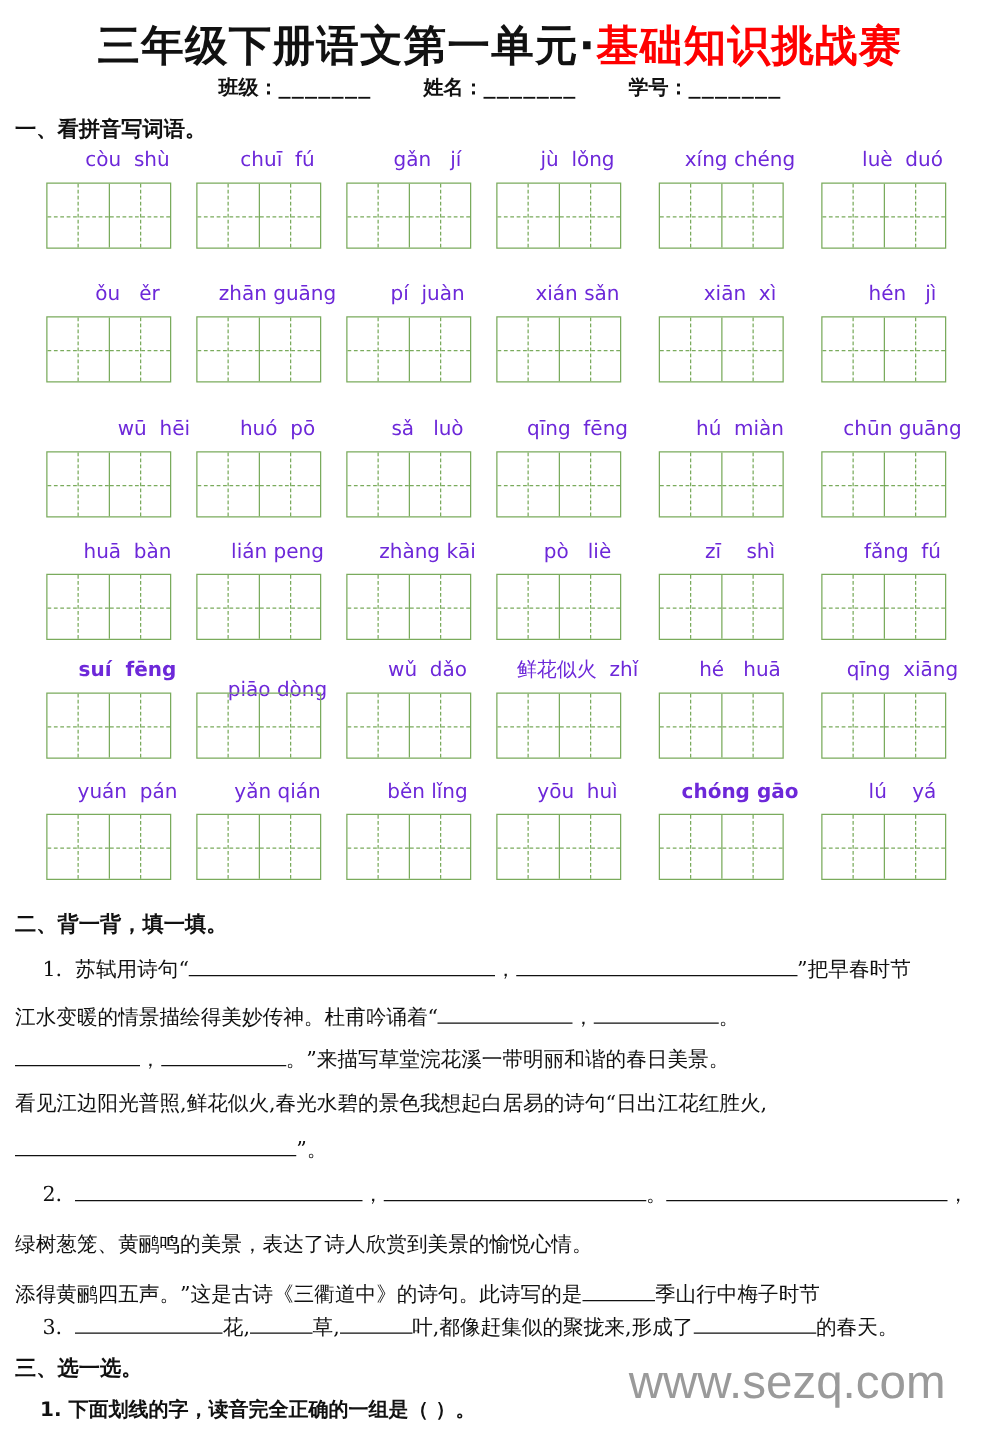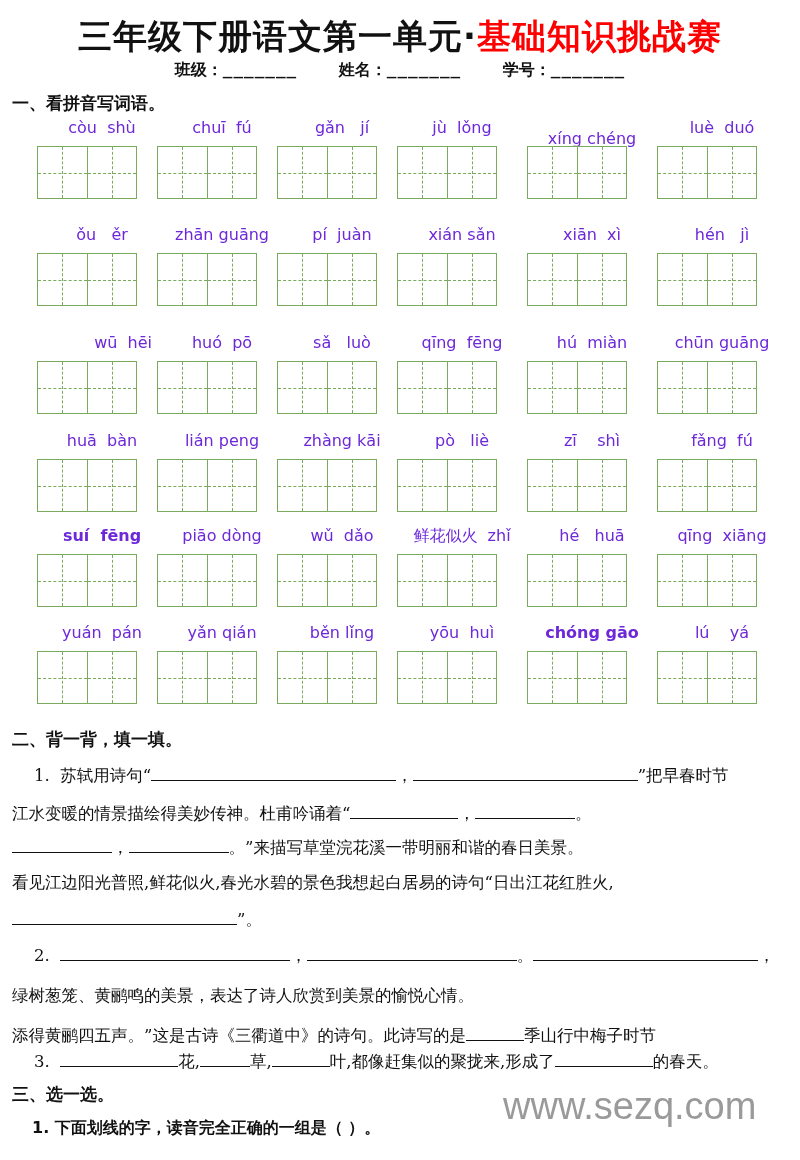--- a/index.html
+++ b/index.html
@@ -72,21 +72,21 @@
         </div>
       </div>
       <div class="cell" style="left: 397px;">
         <div class="pinyin" style="white-space: pre;">jù  lǒng</div>
         <div class="grid">
           <div class="sq"></div>
           <div class="sq"></div>
         </div>
       </div>
       <div class="cell" style="left: 527px;">
-        <div class="pinyin" style="white-space: pre; margin-top: 11px;">xíng chéng</div>
+        <div class="pinyin" style="white-space: pre;">xíng chéng</div>
         <div class="grid">
           <div class="sq"></div>
           <div class="sq"></div>
         </div>
       </div>
       <div class="cell" style="left: 657px;">
         <div class="pinyin" style="white-space: pre;">luè  duó</div>
         <div class="grid">
           <div class="sq"></div>
           <div class="sq"></div>
@@ -227,21 +227,21 @@
     </div>
     <div class="row" style="top: 526px;">
       <div class="cell" style="left: 37px;">
         <div class="pinyin" style="white-space: pre; font-weight: bold;">suí  fēng</div>
         <div class="grid">
           <div class="sq"></div>
           <div class="sq"></div>
         </div>
       </div>
       <div class="cell" style="left: 157px;">
-        <div class="pinyin" style="white-space: pre;">piāo dòng</div>
+        <div class="pinyin" style="white-space: pre; margin-top: 16px;">piāo dòng</div>
         <div class="grid">
           <div class="sq"></div>
           <div class="sq"></div>
         </div>
       </div>
       <div class="cell" style="left: 277px;">
         <div class="pinyin" style="white-space: pre;">wǔ  dǎo</div>
         <div class="grid">
           <div class="sq"></div>
           <div class="sq"></div>

